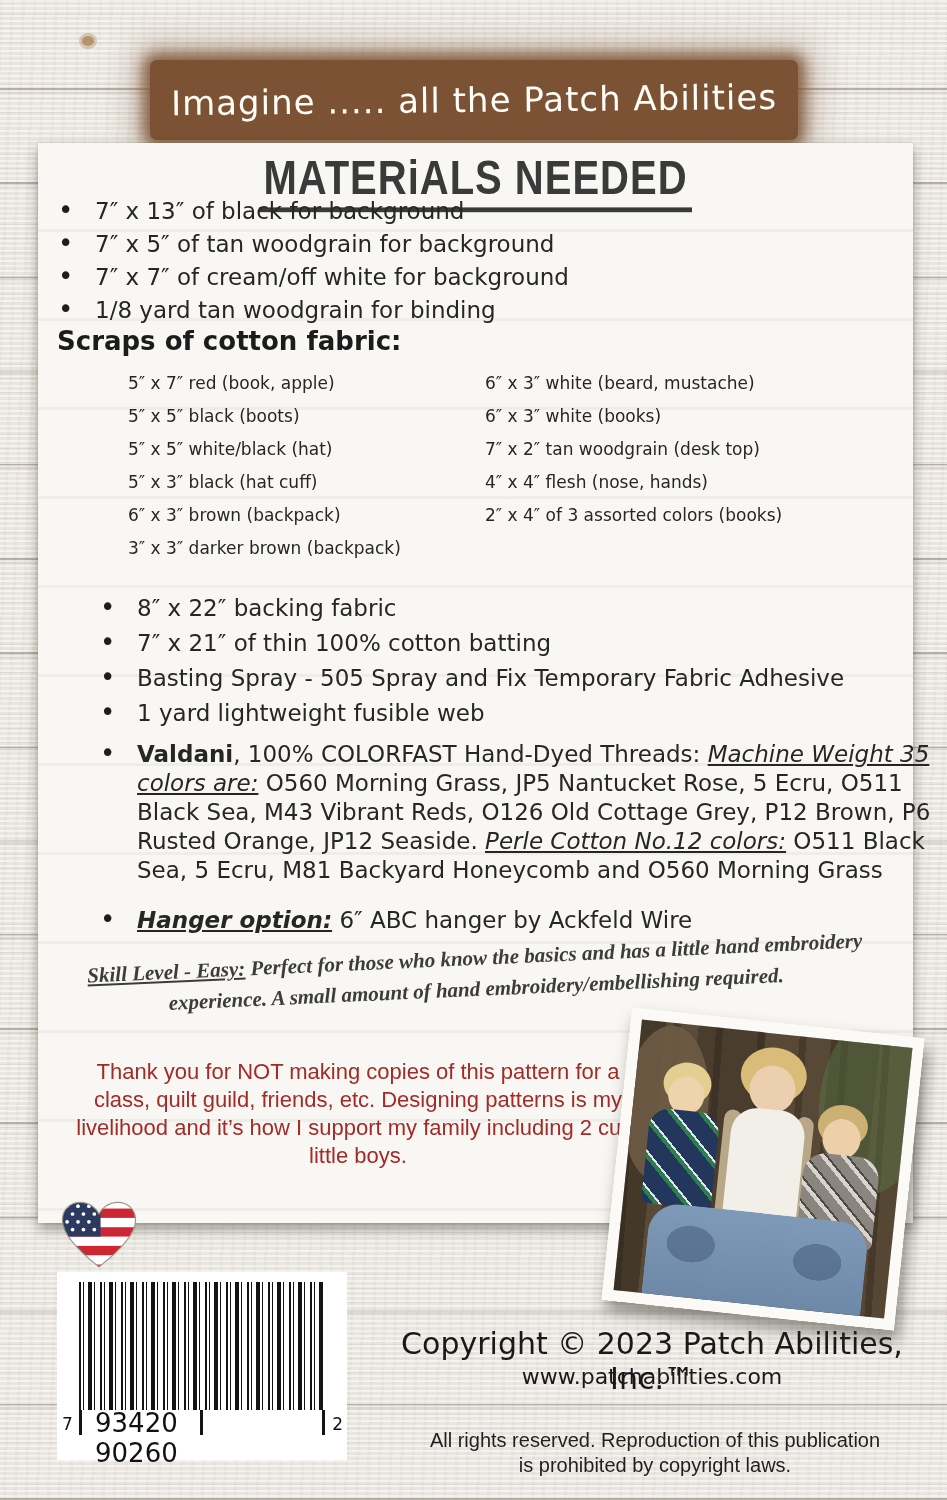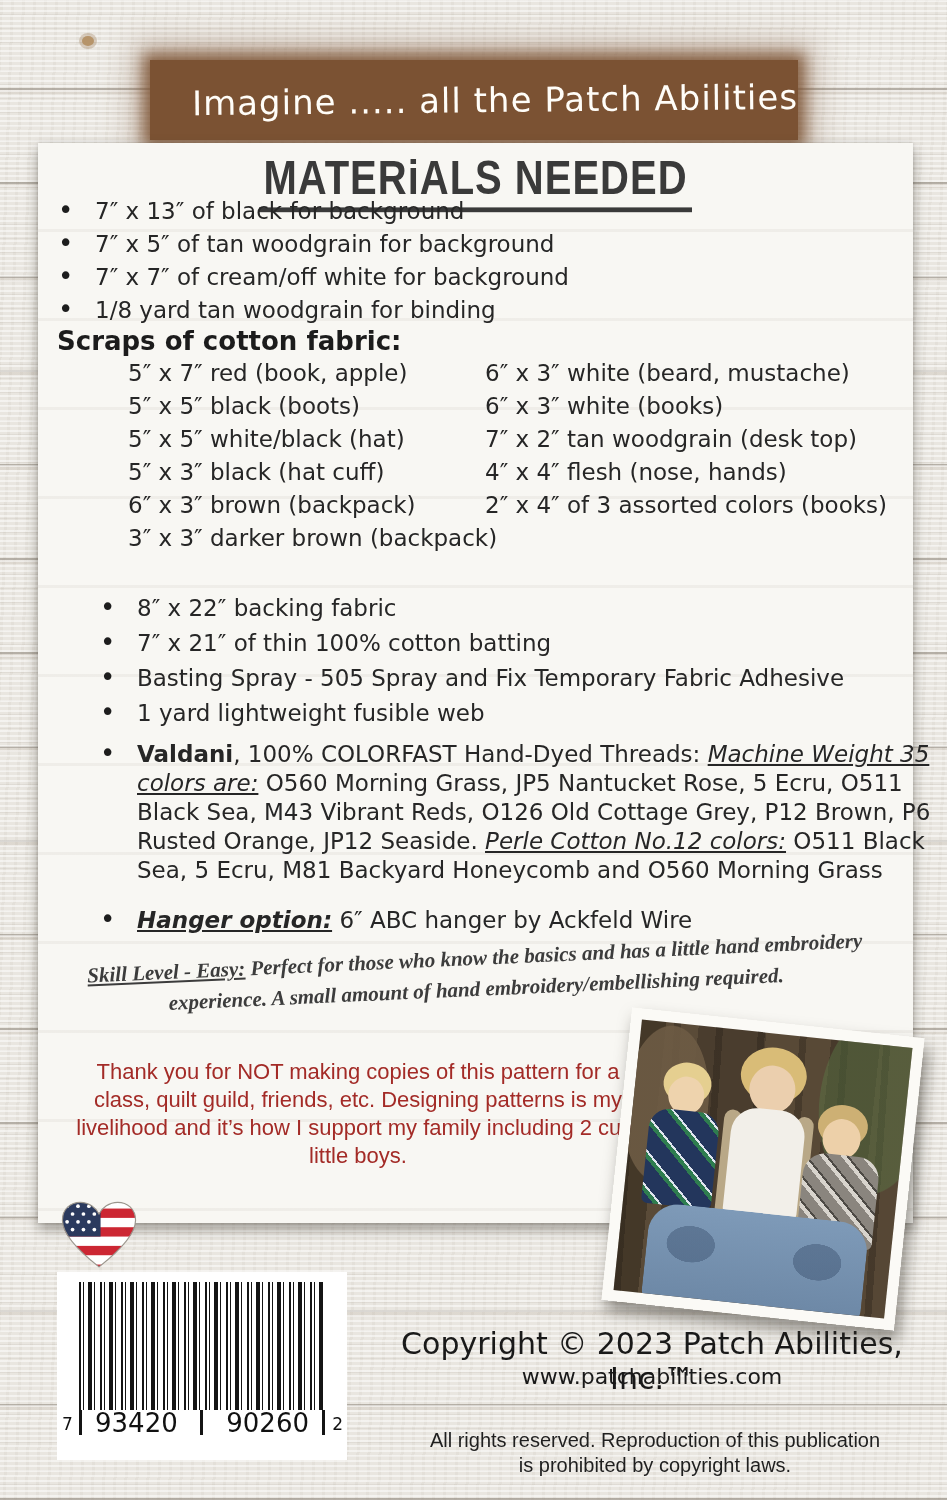--- a/index.html
+++ b/index.html
@@ -12,42 +12,42 @@
       repeating-linear-gradient(180deg, rgba(140,130,116,0.10) 0 1px, rgba(0,0,0,0) 1px 14px),
       repeating-linear-gradient(92deg, rgba(150,138,122,0.07) 0 3px, rgba(0,0,0,0) 3px 11px),
       repeating-linear-gradient(180deg, rgba(0,0,0,0) 0 88px, rgba(118,109,97,0.45) 88px 90px, rgba(210,203,193,0.5) 90px 94px);
   }
   .knot{position:absolute;width:12px;height:10px;border-radius:50%;
         background:#b6946a;box-shadow:0 0 0 3px rgba(160,130,95,0.35);}
   .knot1{left:82px;top:36px;} .knot2{left:88px;top:190px;}
 
   
   .banner{position:absolute;left:150px;top:60px;width:648px;height:80px;
-    background:#7b5233;border-radius:0;
+    background:#7b5233;border-radius:7px;
     box-shadow:0 0 14px 7px rgba(123,82,51,0.85), 0 0 32px 16px rgba(123,82,51,0.33);
-    display:flex;align-items:center;justify-content:flex-end;}
+    display:flex;align-items:center;justify-content:center;}
   .banner span{color:#fffdf8;font-size:34px;letter-spacing:1px;
     transform:rotate(-0.6deg);white-space:nowrap;font-weight:500;}
 
   
   .card{position:absolute;left:38px;top:143px;width:875px;height:1080px;
     background:#f8f7f3;
     background-image:repeating-linear-gradient(180deg, rgba(0,0,0,0) 0 86px, rgba(160,150,138,0.10) 86px 89px);
     box-shadow:0 6px 12px rgba(55,50,42,0.45), 0 0 3px rgba(0,0,0,0.12);}
   .title-wrap{position:absolute;left:0;right:0;top:8px;text-align:center;}
   .title-wrap h1{display:inline-block;margin:0;font-size:40px;font-weight:800;color:#3a3a3a;
     letter-spacing:1px;transform:scaleY(1.2);transform-origin:top;
     border-bottom:4px solid #3a3a3a;padding:0 4px 2px 4px;font-family:"Liberation Sans",sans-serif;}
 
   .blist{list-style:none;margin:0;padding:0;font-size:23px;color:#262626;}
   .blist li{position:relative;line-height:33px;}
   .blist li::before{content:"\2022";position:absolute;left:-37px;top:-1px;font-size:26px;color:#1d1d1d;}
   .top-list{position:absolute;left:57px;top:52px;}
   .scraps-header{position:absolute;left:19px;top:183px;font-weight:bold;font-size:26px;color:#1c1c1c;}
-  .scol{position:absolute;top:214px;line-height:33px;font-size:23px;color:#262626;}
+  .scol{position:absolute;top:224px;line-height:33px;font-size:17px;color:#262626;}
   .scol-left{left:90px;} .scol-right{left:447px;}
 
   .bottom-list{position:absolute;left:57px;top:448px;width:808px;margin-left:42px;}
   .bottom-list li{line-height:35px;}
   .bottom-list li.valdani{line-height:29px;margin-top:9px;}
   .bottom-list li.hanger{margin-top:19px;line-height:33px;}
   .it{}
   .bjoin{font-weight:bold;}
   .uit{font-style:italic;text-decoration:underline;}
   .hlabel{font-weight:bold;font-style:italic;text-decoration:underline;text-align:right;}
@@ -98,22 +98,22 @@
   .usa-bottom{margin-top:3px;font-family:"Liberation Sans",sans-serif;font-weight:bold;white-space:nowrap;}
   .usa-red{color:#d2232a;font-size:32px;letter-spacing:1px;}
   .usa-navy{color:#7f1d1d;font-size:19px;letter-spacing:1px;}
 
   
   .barcode{position:absolute;left:57px;top:1272px;width:290px;height:188px;background:#fff;z-index:6;}
   .bars{position:absolute;left:22px;right:22px;top:10px;height:128px;
     background:repeating-linear-gradient(90deg,#141414 0 2px,#fff 2px 4px,#141414 4px 5px,#fff 5px 9px,#141414 9px 13px,#fff 13px 15px,#141414 15px 16px,#fff 16px 21px);}
   .stub{position:absolute;top:138px;width:3px;height:25px;background:#141414;}
   .stub-l{left:22px;} .stub-m{left:143px;} .stub-r{right:22px;}
-  .bnums{position:absolute;left:38px;right:38px;top:136px;display:flex;justify-content:space-between;
-    font-size:26px;color:#111;}
+  .bnums{position:absolute;left:38px;right:50px;top:136px;display:flex;justify-content:center;
+    font-size:26px;color:#111;flex-direction:column;}
   .bd{position:absolute;top:142px;font-size:17px;color:#111;}
   .bd-l{left:5px;} .bd-r{right:4px;}
 
   
   .copyright{position:absolute;left:372px;top:1326px;width:560px;text-align:center;
     font-size:30px;color:#191919;}
   .site{position:absolute;left:372px;top:1364px;width:560px;text-align:center;
     font-size:22px;color:#191919;}
   .rights{position:absolute;left:400px;top:1428px;width:510px;text-align:center;
     font-family:"Liberation Sans",sans-serif;font-size:20px;line-height:25px;color:#1f1f1f;}

